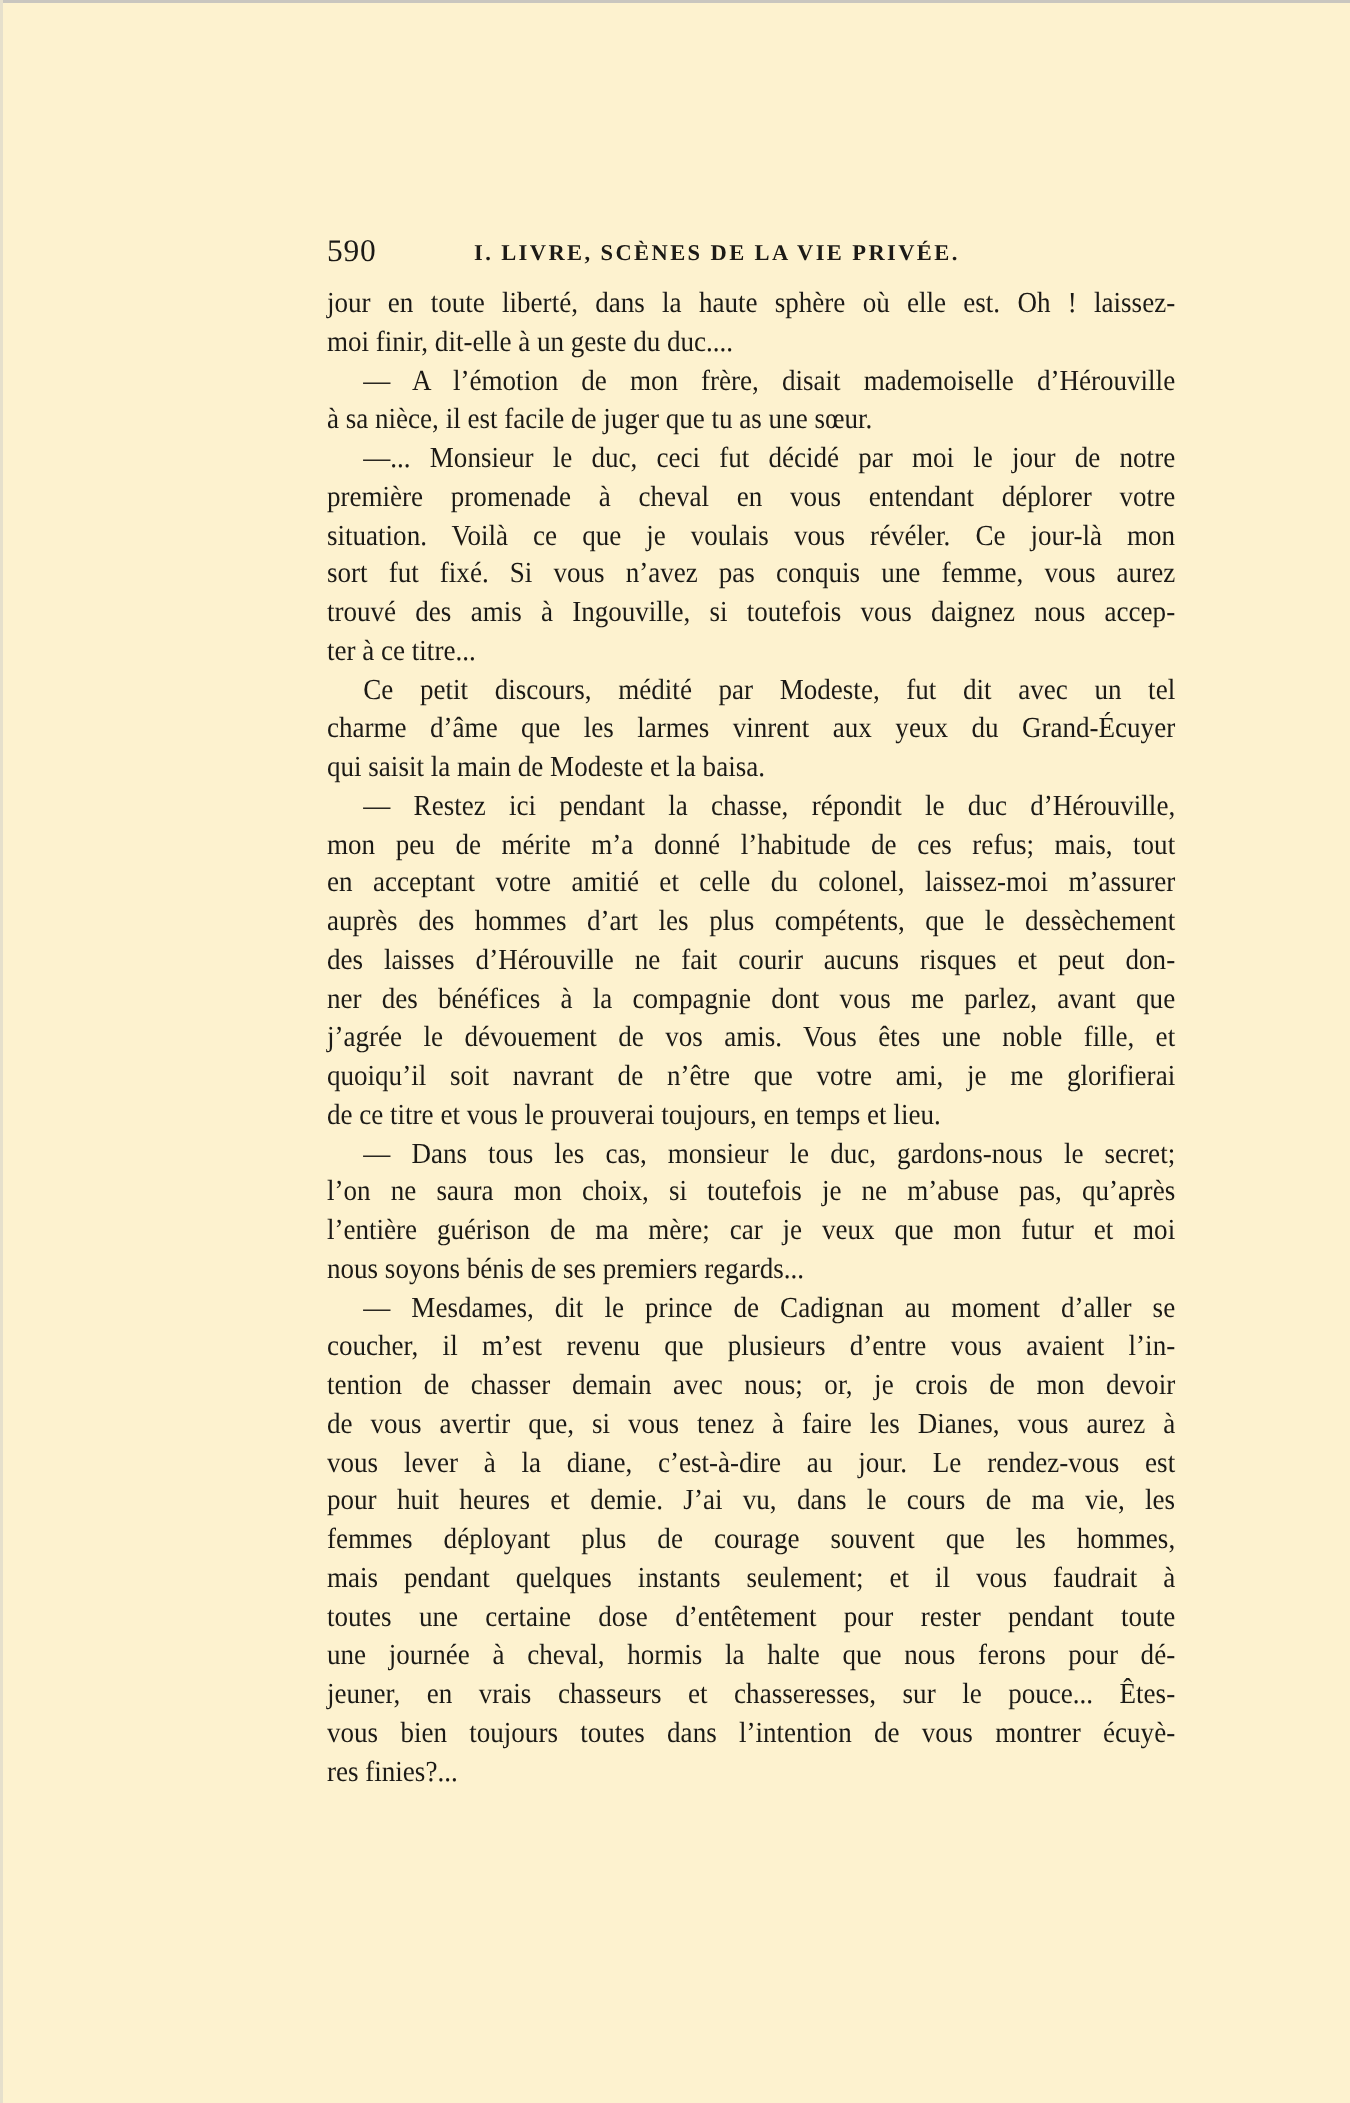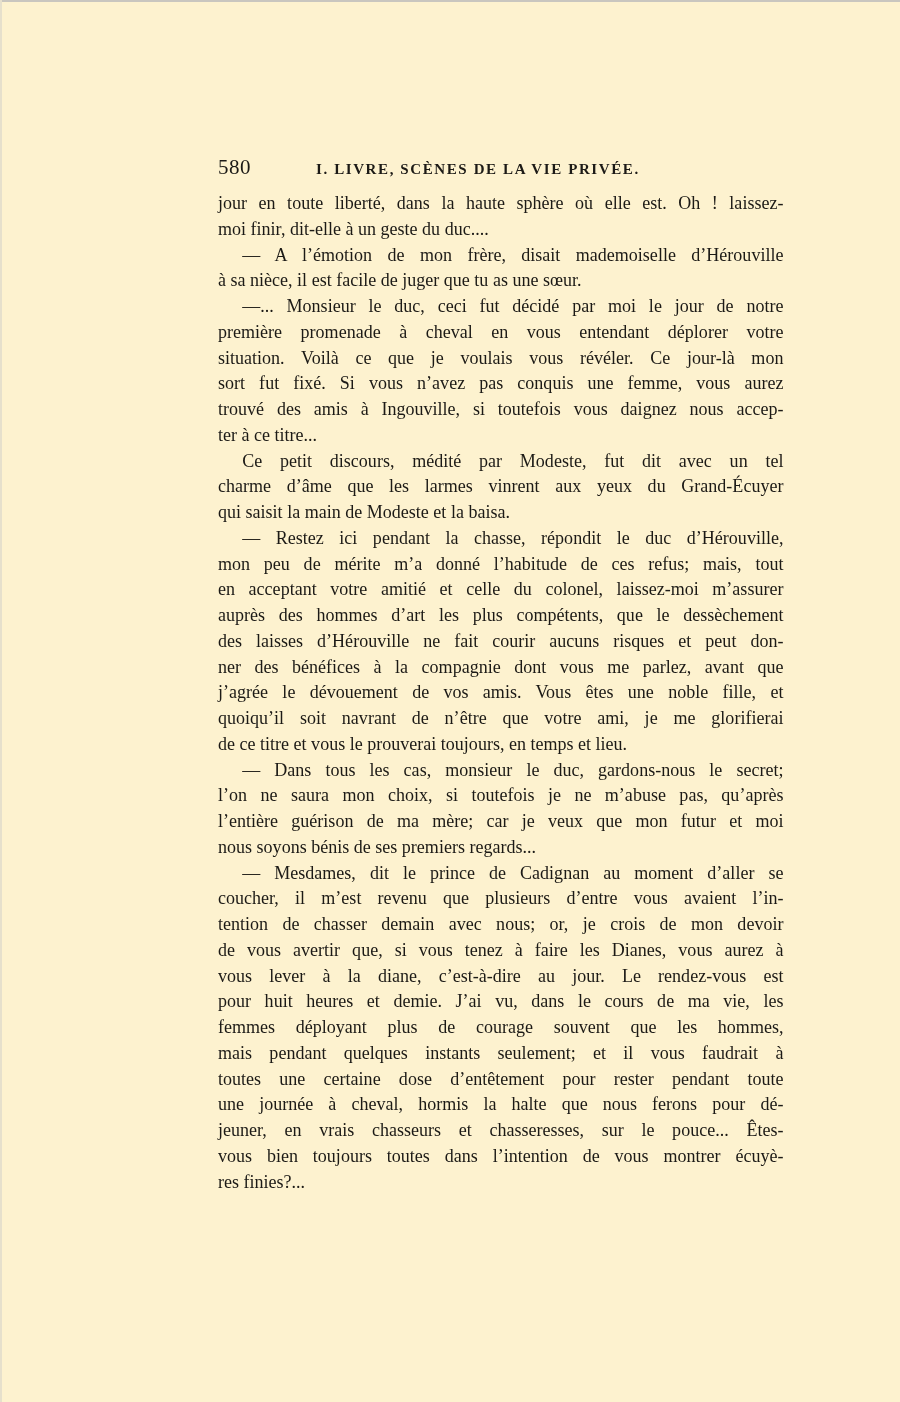--- a/index.html
+++ b/index.html
@@ -70,21 +70,21 @@
     .line.last { text-align-last: left; }
   </style>
 </head>
 <body>
 
 <div class="page-edge-top"></div>
 <div class="page-edge-left"></div>
 
 <div class="page">
   <div class="running-head">
-    <span class="page-number">580</span>
+    <span class="page-number">590</span>
     <span class="head-title">I. LIVRE, SCÈNES DE LA VIE PRIVÉE.</span>
   </div>
   <div class="body-text" id="body-text">
       <span class="line">jour en toute liberté, dans la haute sphère où elle est. Oh ! laissez-</span>
       <span class="line last">moi finir, dit-elle à un geste du duc....</span>
       <span class="line indent">— A l’émotion de mon frère, disait mademoiselle d’Hérouville</span>
       <span class="line last">à sa nièce, il est facile de juger que tu as une sœur.</span>
       <span class="line indent">—... Monsieur le duc, ceci fut décidé par moi le jour de notre</span>
       <span class="line">première promenade à cheval en vous entendant déplorer votre</span>
       <span class="line">situation. Voilà ce que je voulais vous révéler. Ce jour-là mon</span>

